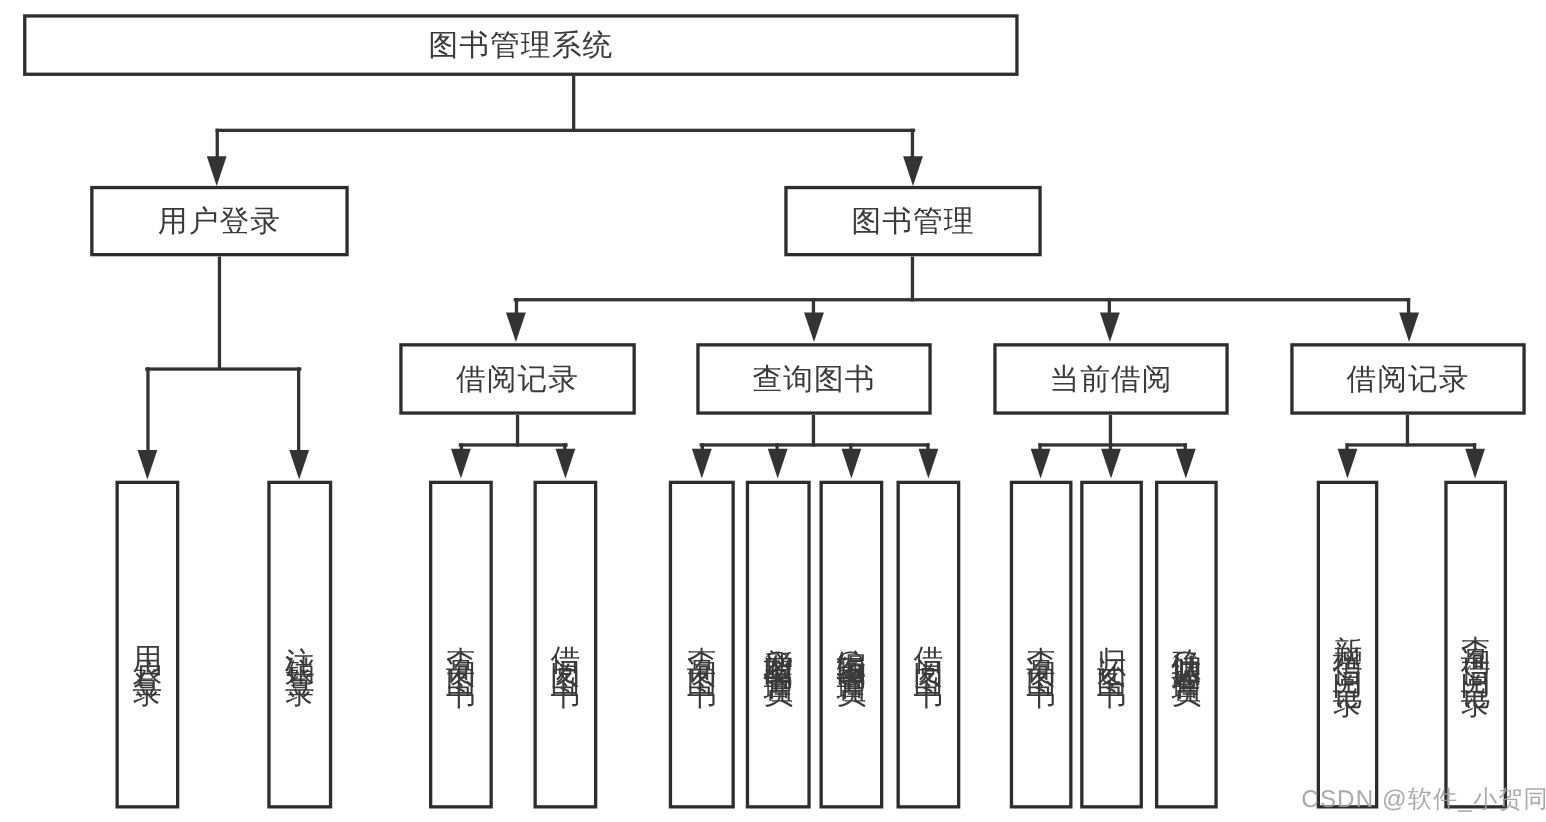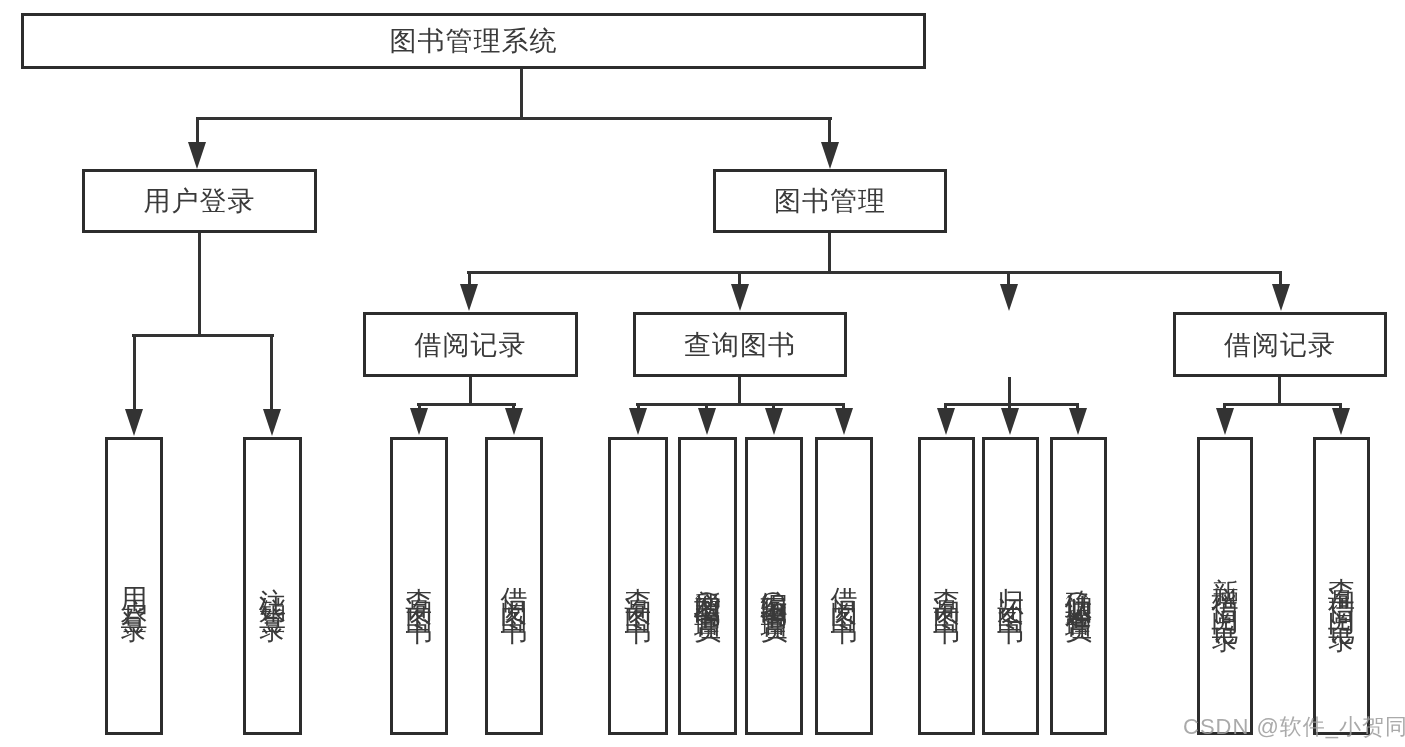--- a/index.html
+++ b/index.html
@@ -51,20 +51,21 @@
 
 <div class="canvas">
 
   <div class="node" style="left:21px;top:13px;width:905px;height:56px;">图书管理系统</div>
 
   <div class="node" style="left:82px;top:169px;width:235px;height:64px;">用户登录</div>
   <div class="node" style="left:713px;top:169px;width:234px;height:64px;">图书管理</div>
 
   <div class="node" style="left:363px;top:312px;width:215px;height:65px;">借阅记录</div>
   <div class="node" style="left:633px;top:312px;width:214px;height:65px;">查询图书</div>
+  <div class="node" style="left:903px;top:312px;width:214px;height:65px;">当前借阅</div>
   <div class="node" style="left:1173px;top:312px;width:214px;height:65px;">借阅记录</div>
 
   <div class="node leaf" style="left:105px;top:437px;width:58px;height:298px;">用户登录</div>
   <div class="node leaf" style="left:243px;top:437px;width:59px;height:298px;">注销登录</div>
 
   <div class="node leaf" style="left:390px;top:437px;width:58px;height:298px;">查询图书</div>
   <div class="node leaf" style="left:485px;top:437px;width:58px;height:298px;">借阅图书</div>
 
   <div class="node leaf" style="left:608px;top:437px;width:60px;height:298px;">查询图书</div>
   <div class="node leaf tight" style="left:678px;top:437px;width:59px;height:298px;">新增图书（管理员）</div>

